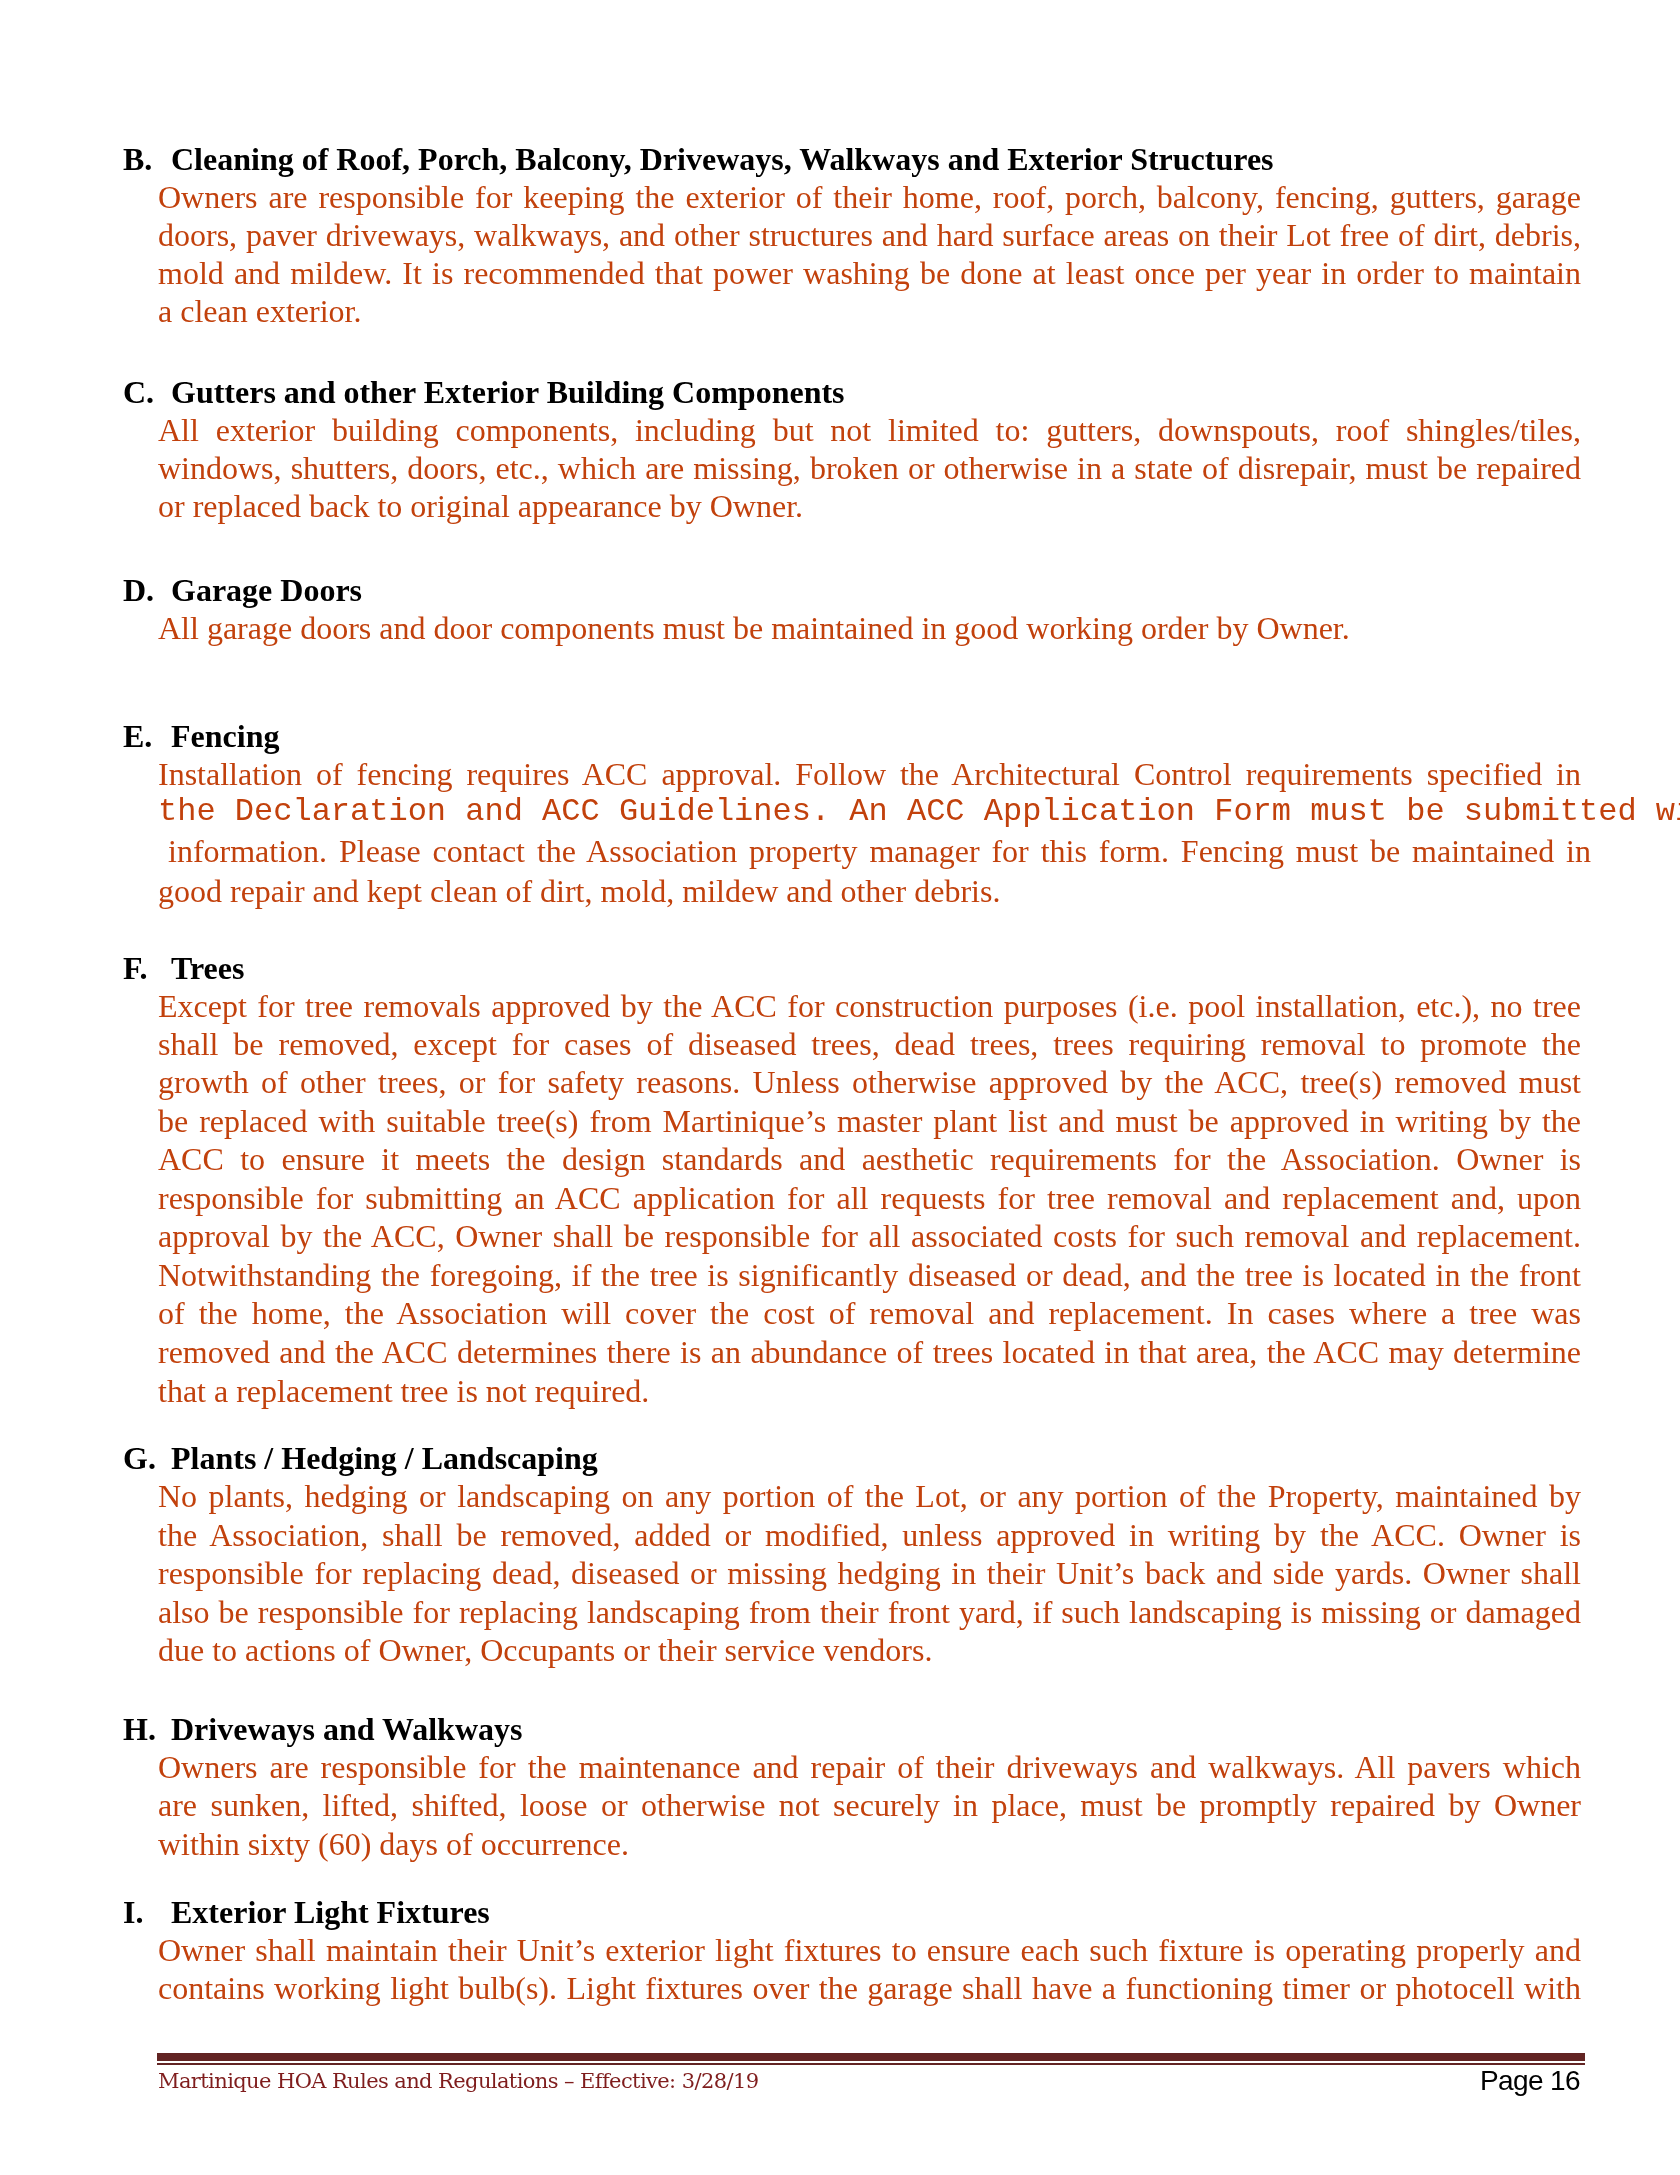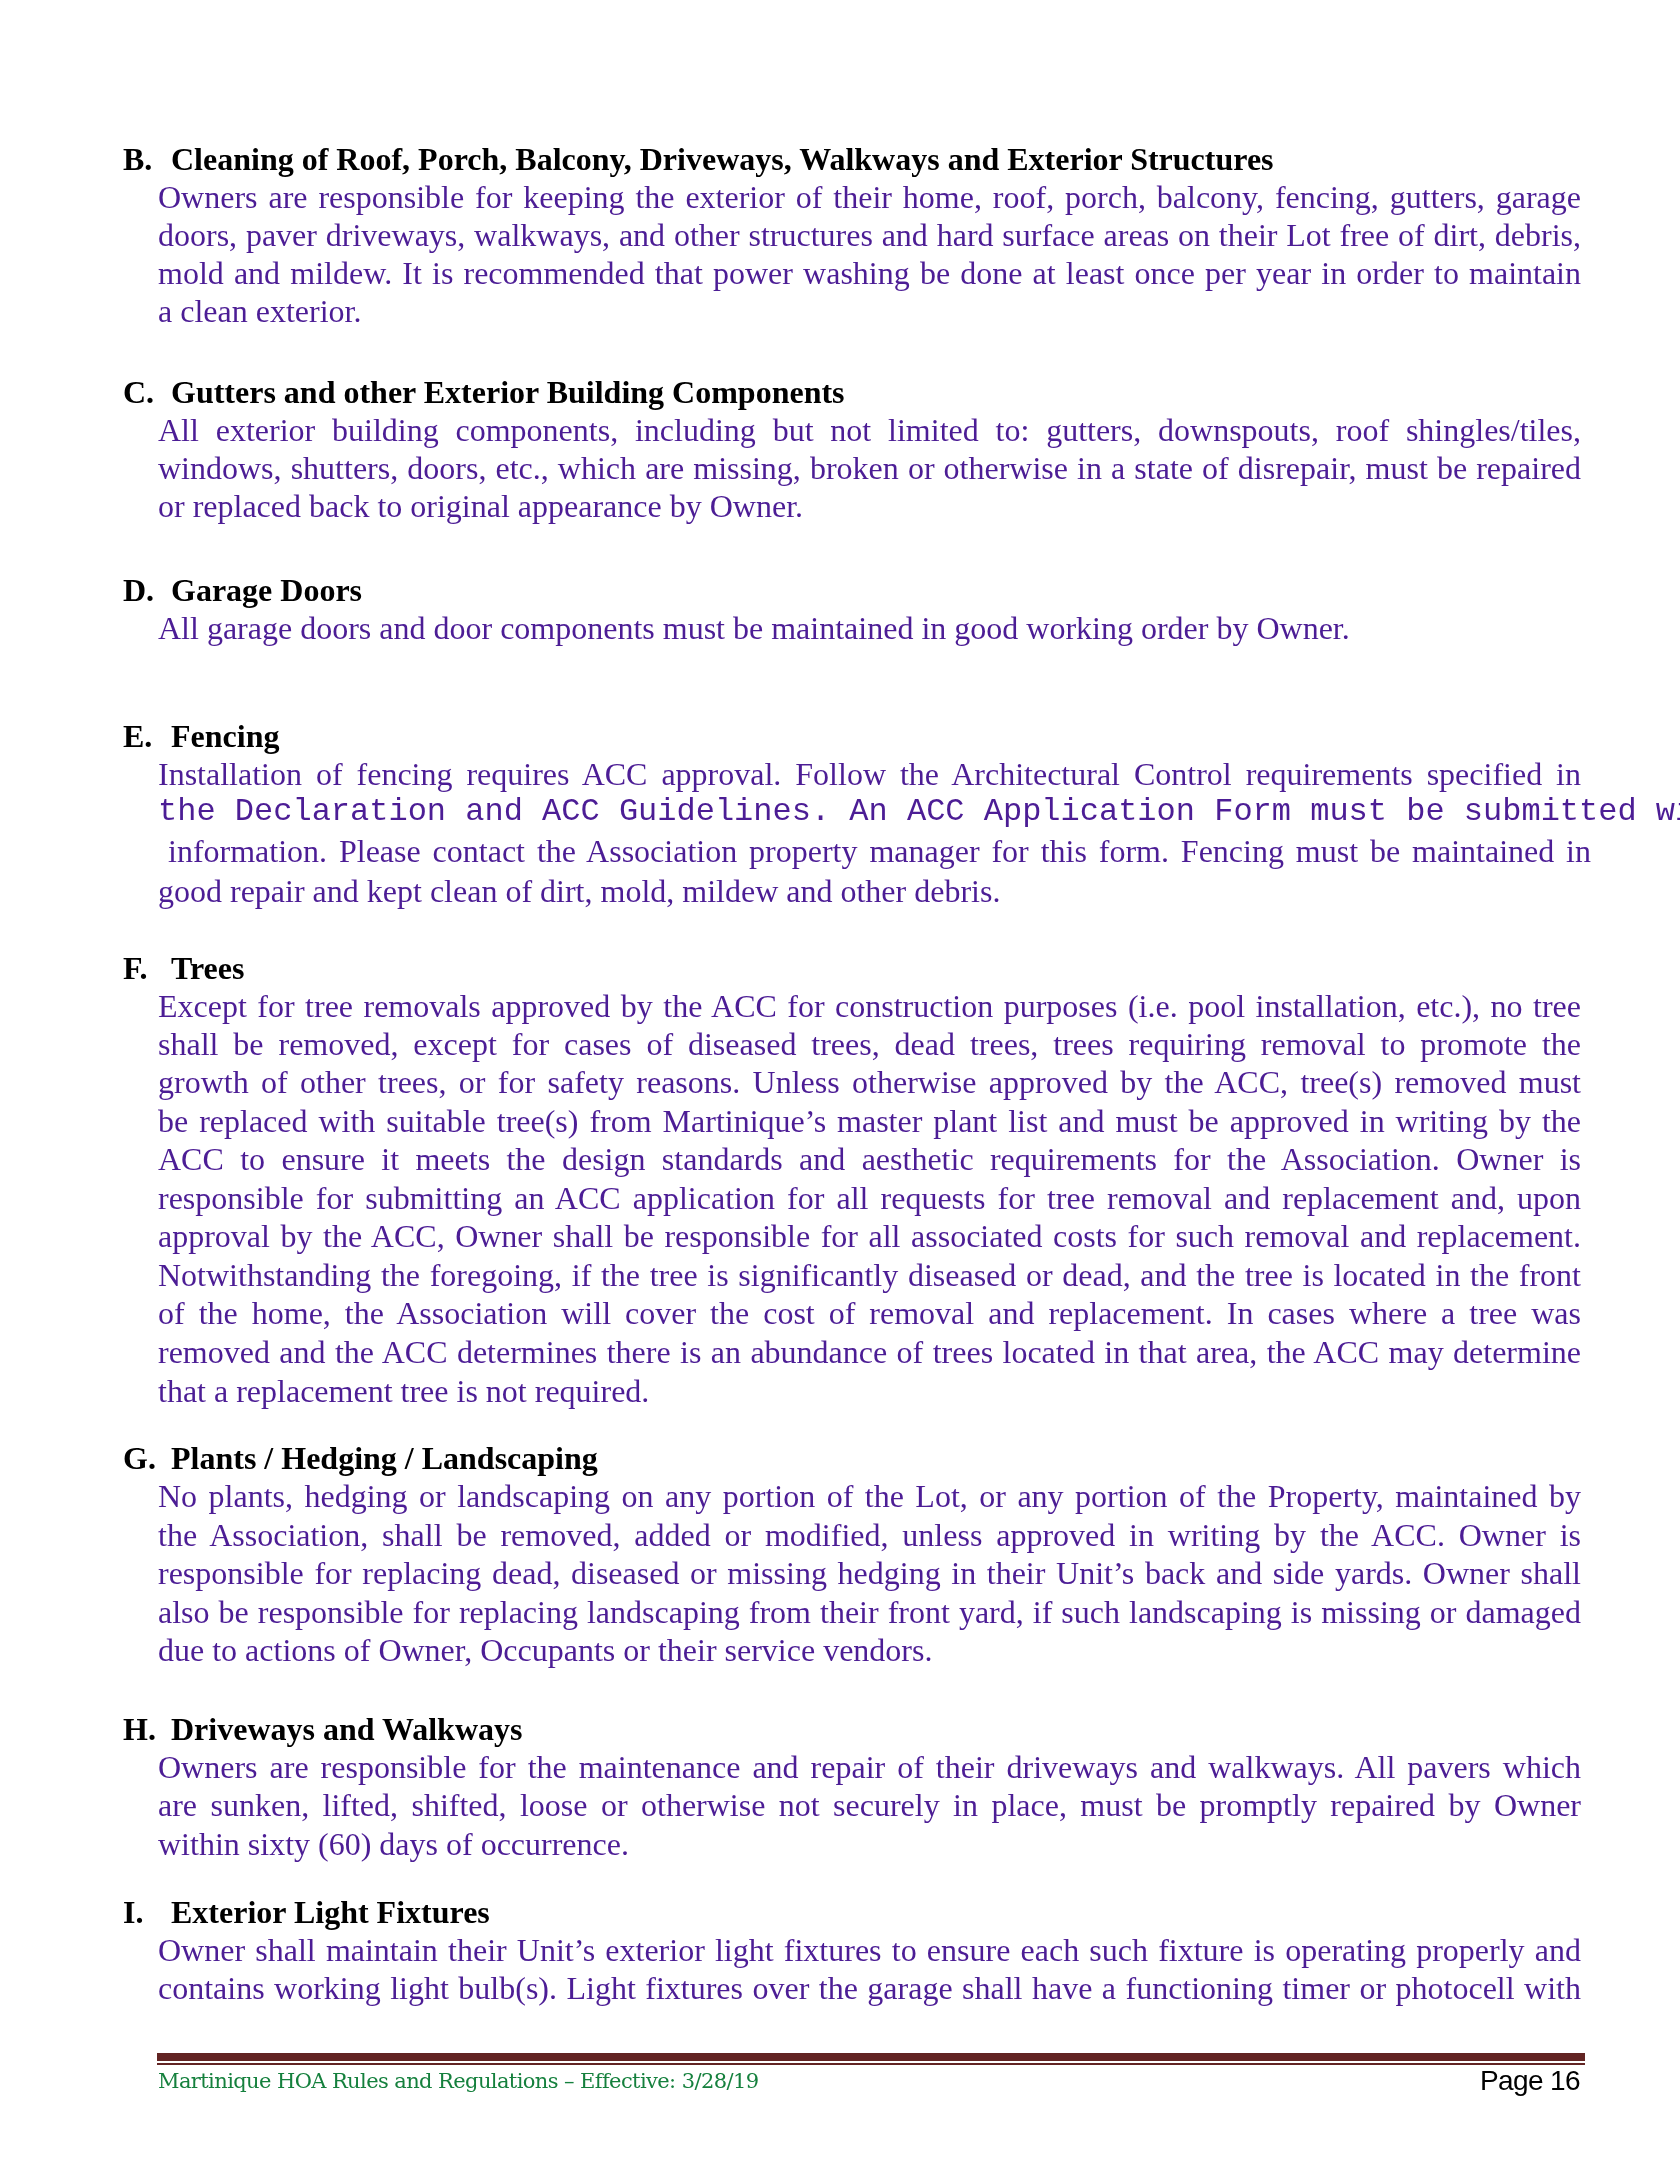--- a/index.html
+++ b/index.html
@@ -2,25 +2,25 @@
 <html><head>
 <meta charset="utf-8">
 <style>
   html, body { margin: 0; padding: 0; background: #ffffff; }
   body { width: 1680px; height: 2175px; position: relative; overflow: hidden; }
   .page { position: absolute; left: 0; top: 0; width: 1680px; height: 2175px; background: #fff; }
   .sec { position: absolute; left: 0; top: 0; width: 1680px; }
   .hd { position: absolute; left: 0; height: 38px; line-height: 38px; font-family: "Liberation Serif", serif; font-size: 32px; font-weight: bold; color: #000; white-space: nowrap; }
   .hd .letter { position: absolute; left: 123px; }
   .hd .title { position: absolute; left: 171px; }
-  .ln { position: absolute; left: 158px; width: 1423px; height: 38px; line-height: 38px; font-family: "Liberation Serif", serif; font-size: 32px; color: #4c1d95; white-space: nowrap; text-align: justify; text-align-last: justify; }
+  .ln { position: absolute; left: 158px; width: 1423px; height: 38px; line-height: 38px; font-family: "Liberation Serif", serif; font-size: 32px; color: #c2410c; white-space: nowrap; text-align: justify; text-align-last: justify; }
   .ln.last { text-align-last: left; }
   .footer-rule-thick { position: absolute; left: 157px; top: 2053px; width: 1428px; height: 8px; background: #622423; }
   .footer-rule-thin { position: absolute; left: 157px; top: 2063px; width: 1428px; height: 2px; background: #622423; }
-  .footer-left { position: absolute; left: 158px; top: 2066px; height: 30px; line-height: 30px; font-family: "DejaVu Serif", serif; font-size: 21px; color: #15803d; white-space: nowrap; letter-spacing: -0.6px; }
+  .footer-left { position: absolute; left: 158px; top: 2066px; height: 30px; line-height: 30px; font-family: "DejaVu Serif", serif; font-size: 21px; color: #7f1d1d; white-space: nowrap; letter-spacing: -0.6px; }
   .footer-right { position: absolute; right: 100px; top: 2066px; height: 30px; line-height: 30px; font-family: Liberation Sans, sans-serif; font-size: 28px; color: #000; white-space: nowrap; letter-spacing: -0.6px; }
 </style>
 </head>
 <body>
 
 <div class="page">
 
   <div class="sec">
     <div class="hd" style="top: 140px;">
       <span class="letter">B.</span>

